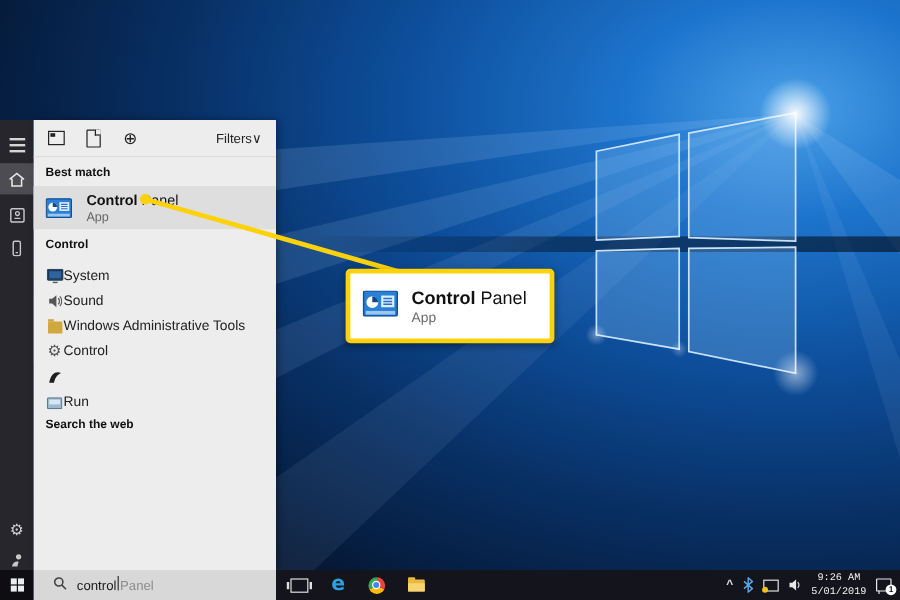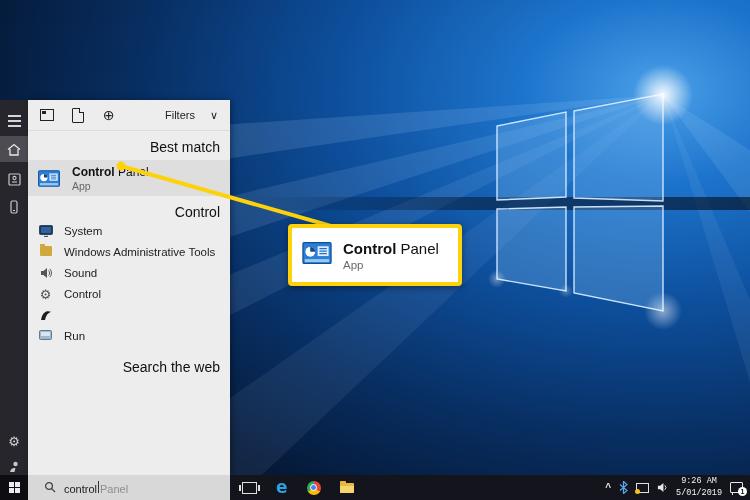--- a/index.html
+++ b/index.html
@@ -12,26 +12,26 @@
   .rail .ric{position:absolute;left:0;width:28px;height:26px;display:flex;align-items:center;justify-content:center;color:#cfcfcf;}
   .ric.sel{background:#4c4c52;}
   .bars{display:flex;flex-direction:column;gap:3px;}
   .bars i{display:block;width:13px;height:2px;background:#d6d6d6;}
 
   
   .panel{position:absolute;left:28px;top:100px;width:202px;height:375px;background:#ededed;z-index:2;
     box-shadow:2px 0 6px rgba(0,0,0,.35);}
   .filter-row{height:30px;display:flex;align-items:center;padding:0 12px 0 11px;border-bottom:1px solid #dcdcdc;}
   .filter-row .fic{width:15px;margin-right:16px;display:flex;justify-content:center;color:#222;}
-  .filters{margin-left:auto;display:flex;align-items:center;gap:15px;font-size:11px;color:#222;}
-  .hdr{font-size:14px;font-weight:normal;color:#101010;padding:8px 10px 5px;text-align:right;}
+  .filters{margin-left:auto;display:flex;align-items:flex-end;gap:0;font-size:11px;color:#222;}
+  .hdr{font-size:10px;font-weight:bold;color:#101010;padding:8px 10px 5px;}
   .bm-row{height:36px;background:#dedede;display:flex;align-items:center;gap:12px;padding-left:10px;cursor:default;}
   .bm-t1{font-size:12px;color:#101010;}
   .bm-t2{font-size:10.5px;color:#666;margin-top:1px;}
-  .item{height:21px;display:flex;align-items:flex-start;gap:11px;padding-left:10px;font-size:11.5px;color:#222;}
+  .item{height:21px;display:flex;align-items:flex-end;gap:0;padding-left:10px;font-size:11.5px;color:#222;}
   .islot{width:15px;display:flex;justify-content:center;align-items:center;}
   .b{font-weight:bold;}
   .grey{color:#787878;}
   .chev-r{margin-left:auto;margin-right:10px;font-size:15px;color:#555;line-height:1;}
 
   
   .startbtn{position:absolute;left:0;top:475px;width:28px;height:25px;background:#0d0d12;display:flex;align-items:center;justify-content:center;z-index:3;}
   .winlogo{display:grid;grid-template-columns:5px 5px;grid-template-rows:5px 5px;gap:1px;}
   .winlogo i{background:#e9edf1;display:block;}
   .searchbar{position:absolute;left:28px;top:475px;width:202px;height:25px;background:#d8d8d8;display:flex;align-items:center;gap:8px;padding-left:16px;box-sizing:border-box;z-index:3;}
@@ -207,32 +207,32 @@
         <svg width="14" height="12" viewBox="0 0 14 12">
             <rect x="0.5" y="0.5" width="13" height="9" rx="1" fill="#1c3550" stroke="#2b4a66"></rect>
             <rect x="2" y="2" width="10" height="6" fill="#2e639c"></rect>
             <path d="M5 11.5 H9" stroke="#44596e" stroke-width="1.4"></path>
           </svg>
       </span>
       <span>System</span>
     </div>
     <div class="item">
       <span class="islot">
-          <span class="adm-folder"></span>
-        </span>
-      <span>Windows Administrative Tools</span>
-    </div>
-    <div class="item">
-      <span class="islot">
         <svg width="12" height="12" viewBox="0 0 12 12">
             <polygon points="1,4 3.5,4 7,1 7,11 3.5,8 1,8" fill="#555"></polygon>
             <path d="M8.5 3.5 A3.4 3.4 0 0 1 8.5 8.5 M9.8 2 A5.6 5.6 0 0 1 9.8 10" fill="none" stroke="#555" stroke-width="1"></path>
           </svg>
       </span>
       <span>Sound</span>
+    </div>
+    <div class="item">
+      <span class="islot">
+          <span class="adm-folder"></span>
+        </span>
+      <span>Windows Administrative Tools</span>
     </div>
 
     <div class="item">
       <span class="islot">
           <span class="gear">⚙</span>
         </span>
       <span>Control</span>
     </div>
     <div class="item">
       <span class="islot">

